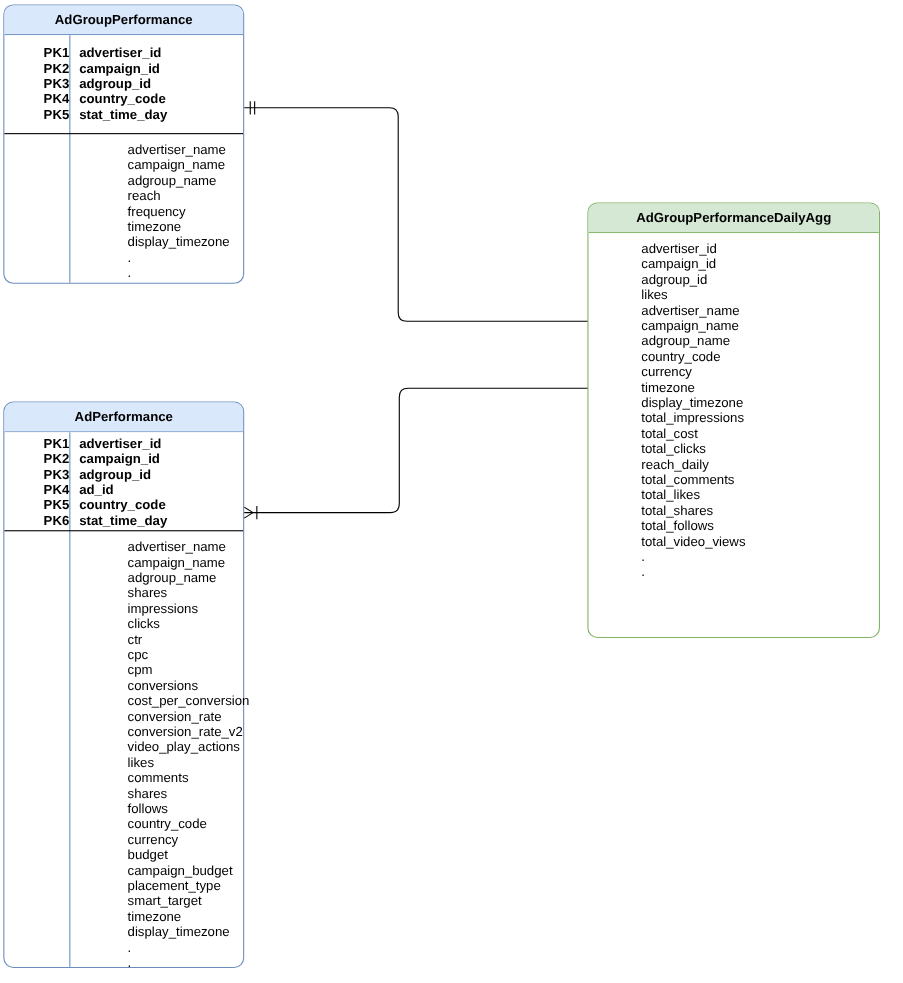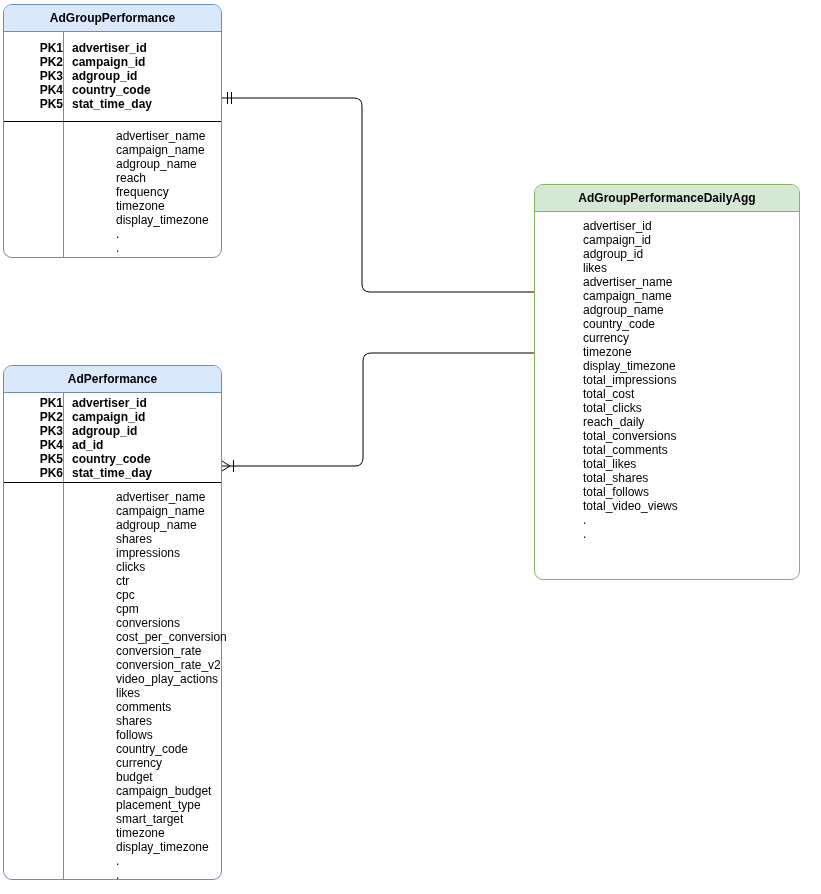--- a/index.html
+++ b/index.html
@@ -106,21 +106,20 @@
         <div class="frow">campaign_name</div>
         <div class="frow">adgroup_name</div>
         <div class="frow">country_code</div>
         <div class="frow">currency</div>
         <div class="frow">timezone</div>
         <div class="frow">display_timezone</div>
         <div class="frow">total_impressions</div>
         <div class="frow">total_cost</div>
         <div class="frow">total_clicks</div>
         <div class="frow">reach_daily</div>
-        <div class="frow">total_conversions</div>
         <div class="frow">total_comments</div>
         <div class="frow">total_likes</div>
         <div class="frow">total_shares</div>
         <div class="frow">total_follows</div>
         <div class="frow">total_video_views</div>
         <div class="frow">.</div>
         <div class="frow">.</div>
       </div>
   </div>
 

